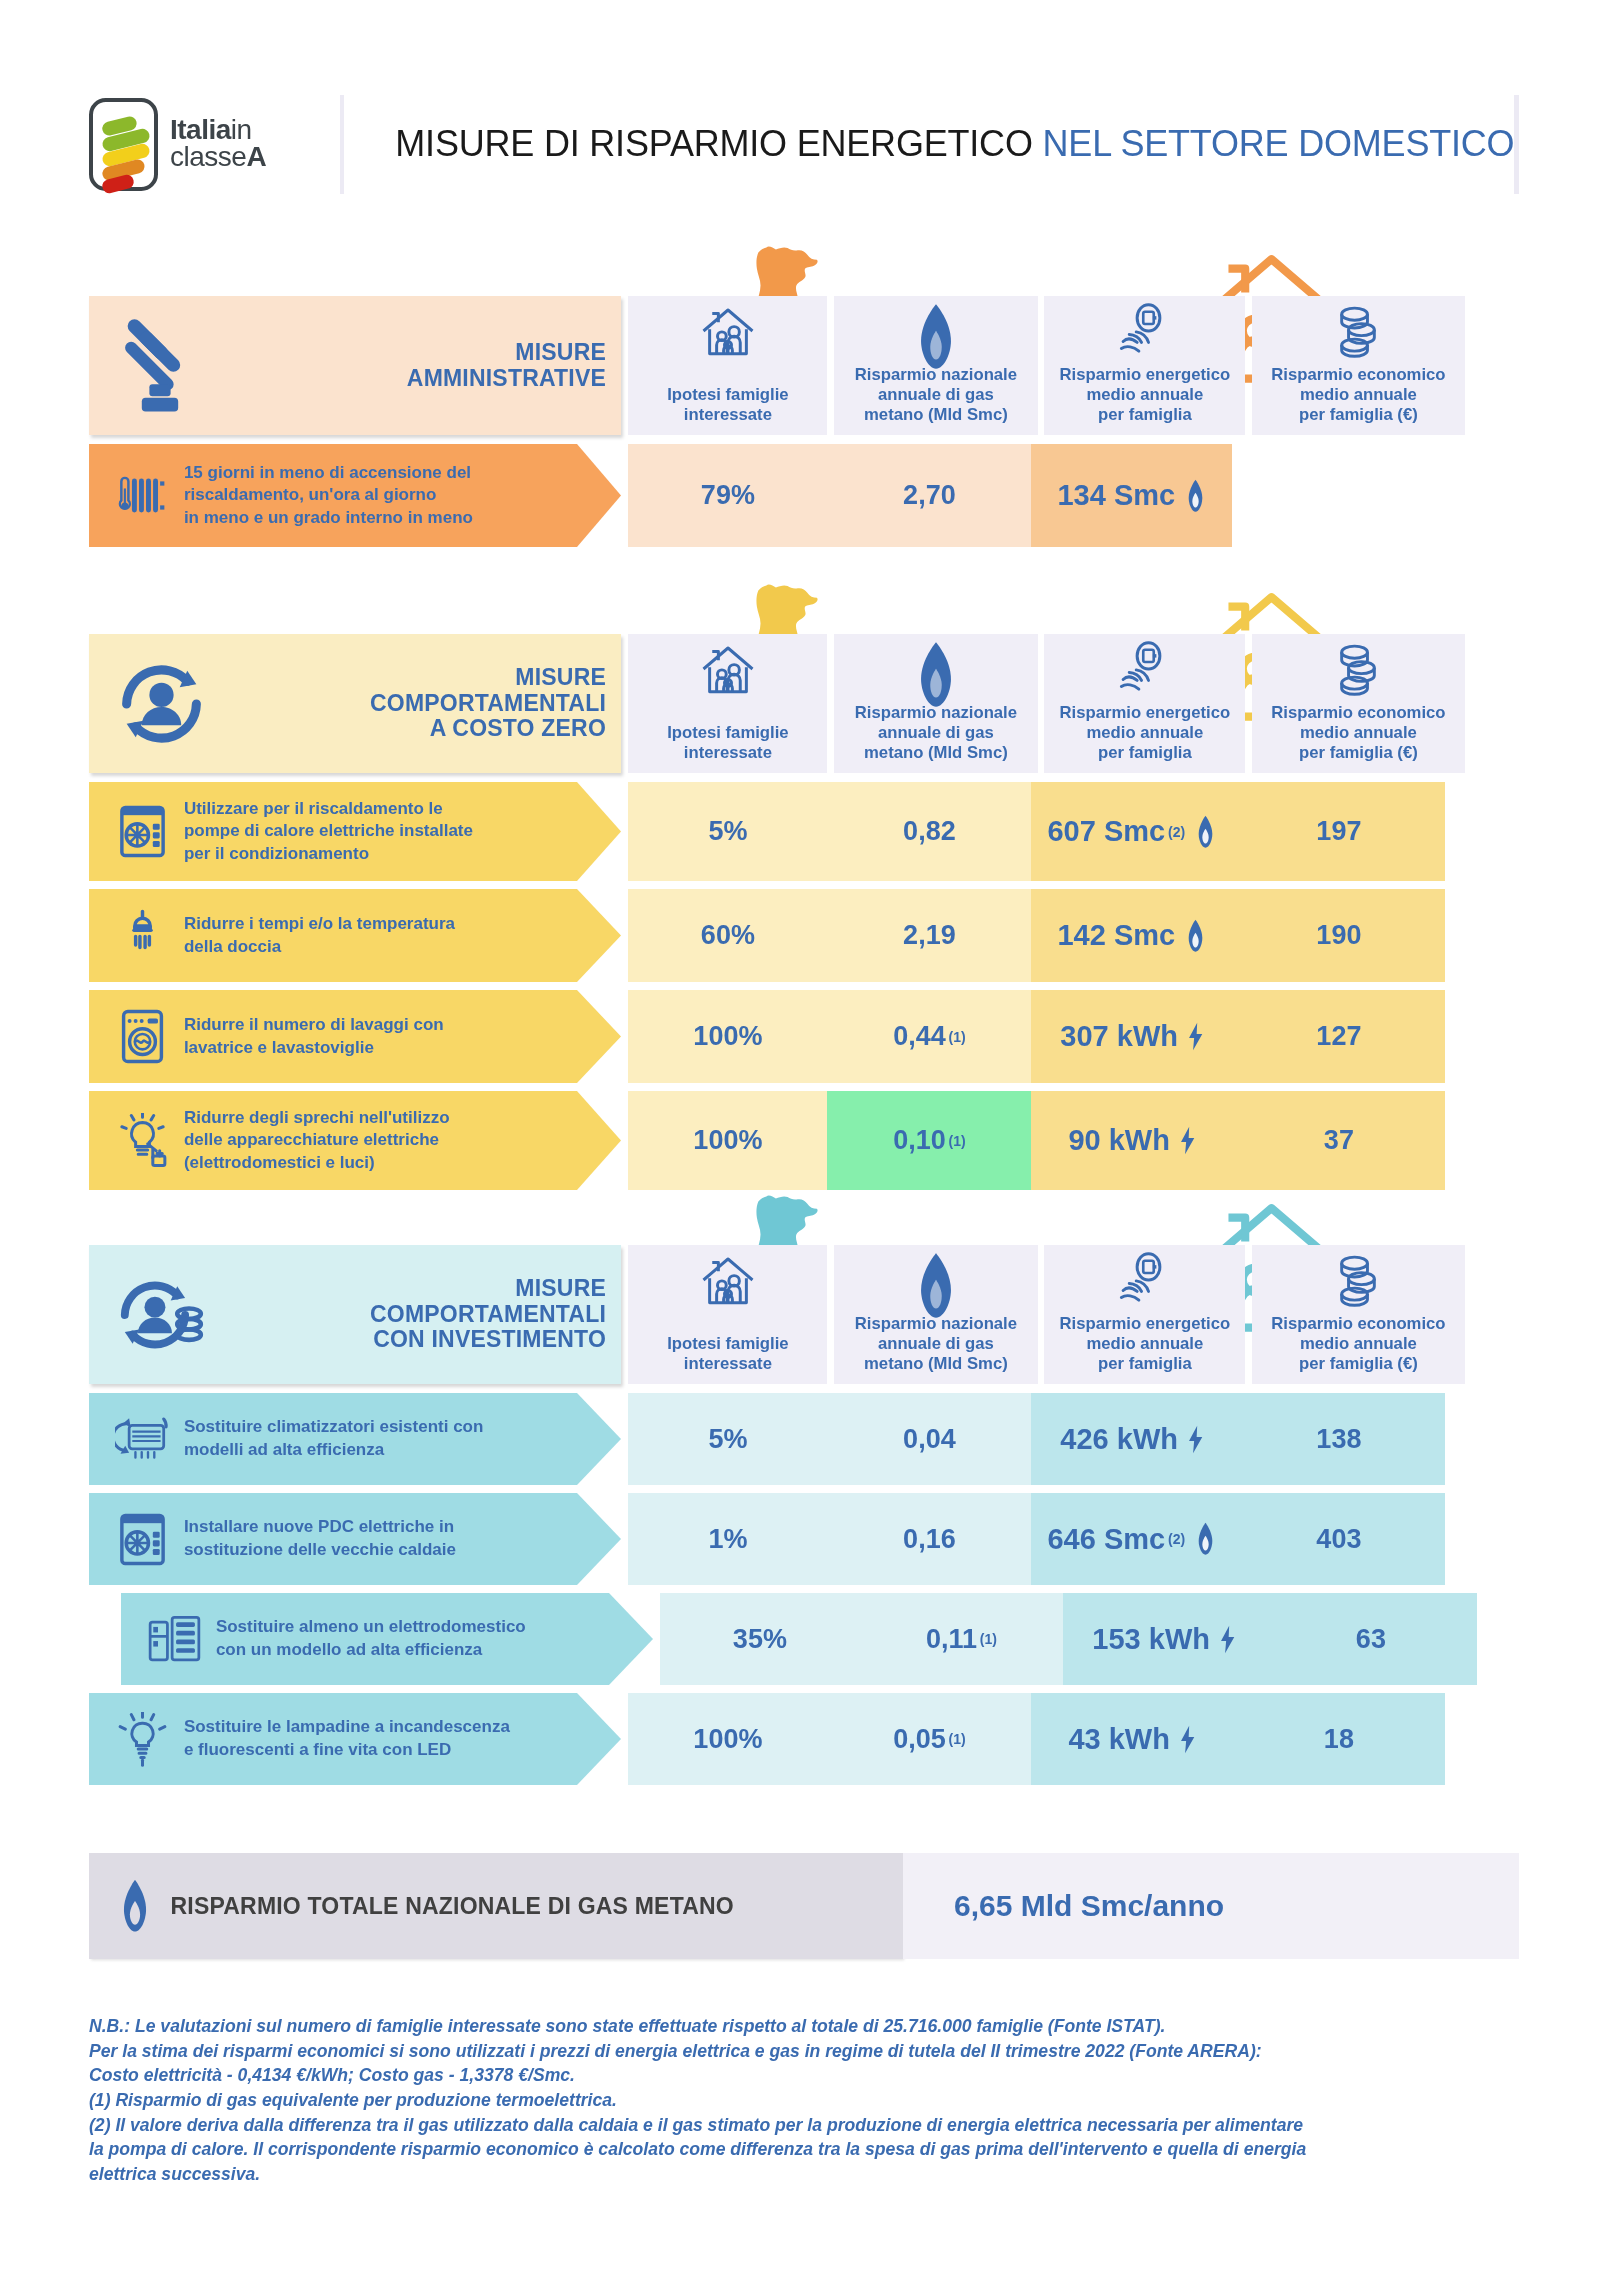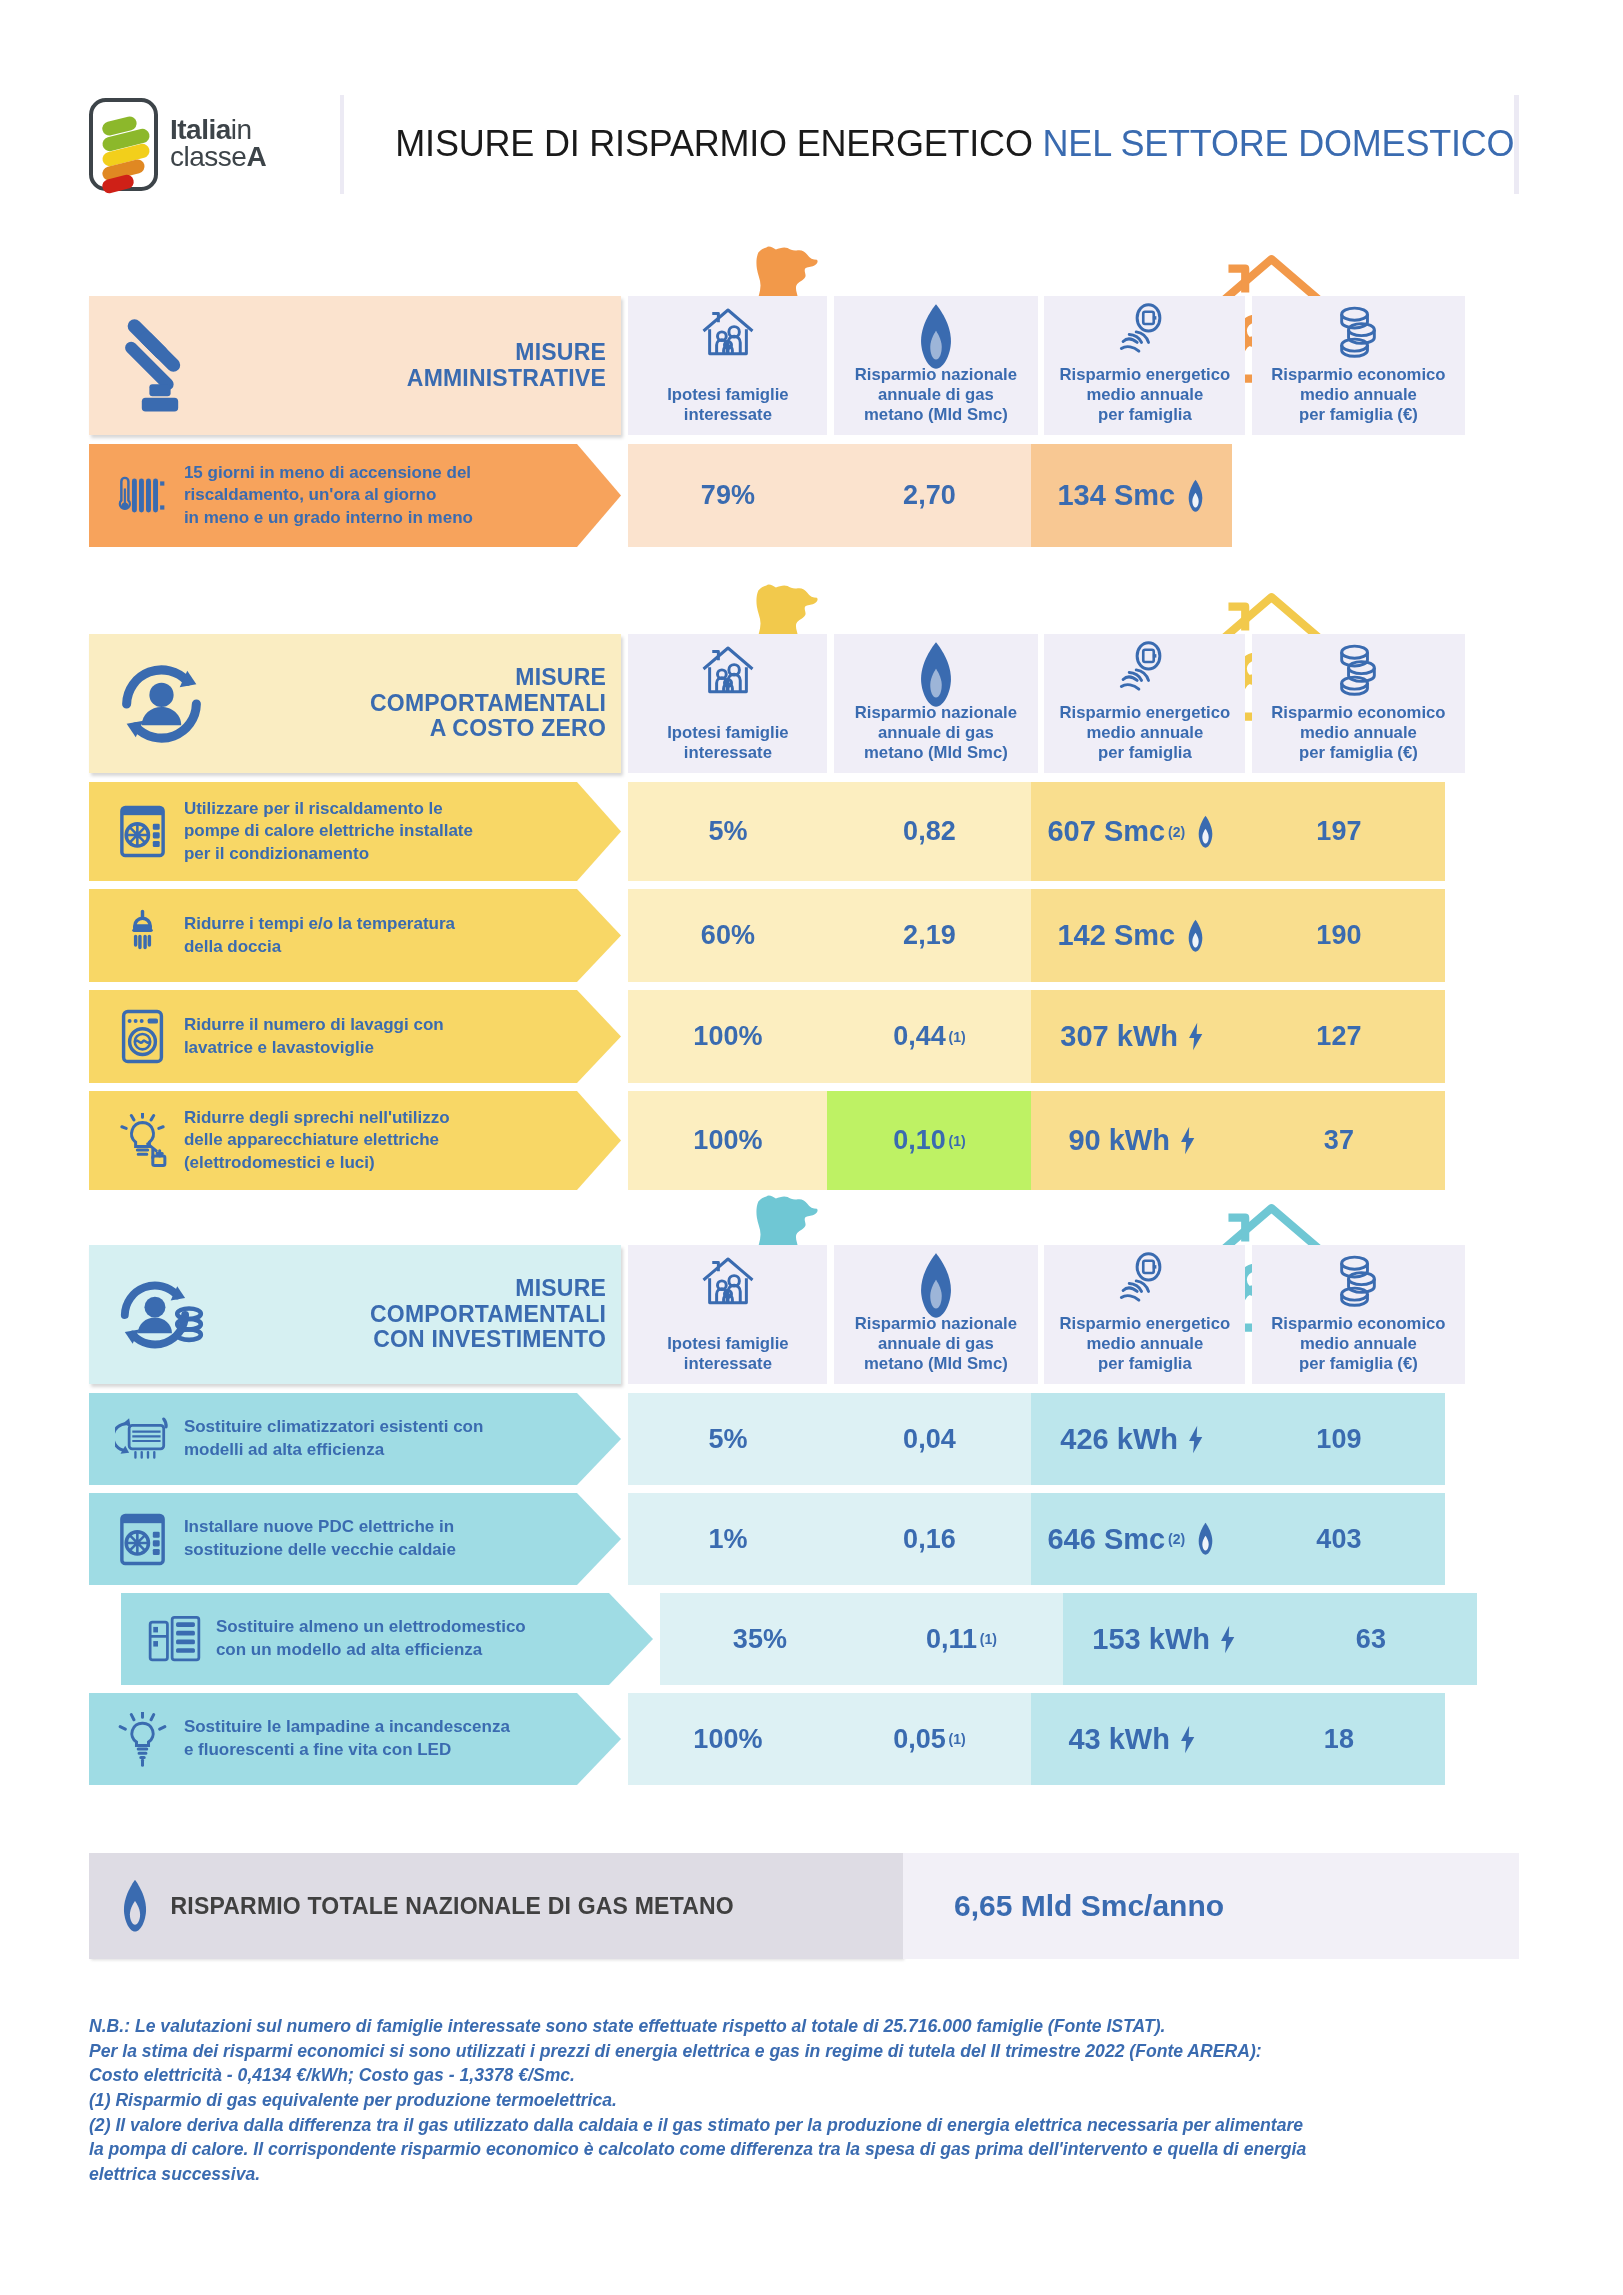--- a/index.html
+++ b/index.html
@@ -562,21 +562,21 @@
             <div class="lc-txt">
               <div>Ridurre degli sprechi nell'utilizzo</div>
               <div>delle apparecchiature elettriche</div>
               <div>(elettrodomestici e luci)</div>
             </div>
           </div>
           <div class="cells">
             <div class="cell c1" style="width: 199px; height: 99px; background: rgb(252, 238, 192);">
               <span class="v">100%</span>
             </div>
-            <div class="cell c2" style="width: 204px; height: 99px; background: #bef264;">
+            <div class="cell c2" style="width: 204px; height: 99px; background: #86efac;">
               <span class="v">0,10</span>
               <span class="sup">(1)</span>
             </div>
             <div class="cell c3" style="width: 201px; height: 99px; background: rgb(249, 222, 142);">
               <span class="vbig">90 kWh</span>
               <span class="unitico">
                 <svg width="15.3" height="29" viewBox="0 0 30 56">
                   <path d="M18 1L2 31h10L10 55 28 23H17z" fill="#3a6bb0"></path>
                 </svg>
               </span>
@@ -746,21 +746,21 @@
             </div>
             <div class="cell c3" style="width: 201px; height: 92px; background: rgb(188, 230, 236);">
               <span class="vbig">426 kWh</span>
               <span class="unitico">
                 <svg width="15.3" height="29" viewBox="0 0 30 56">
                   <path d="M18 1L2 31h10L10 55 28 23H17z" fill="#3a6bb0"></path>
                 </svg>
               </span>
             </div>
             <div class="cell c4" style="width: 213px; height: 92px; background: rgb(188, 230, 236);">
-              <span class="v">109</span>
+              <span class="v">138</span>
             </div>
           </div>
         </div>
         <div class="rowwrap" style="top: 248px; height: 92px;">
           <div class="labelcell" style="background: rgb(159, 220, 228); height: 92px;">
             <span class="lc-icon">
               <svg width="55" height="55" viewBox="0 0 64 64">
                 <rect x="8" y="4" width="48" height="56" rx="4" fill="none" stroke="#3a6bb0" stroke-width="4"></rect>
       <rect x="8" y="4" width="48" height="9" fill="#3a6bb0"></rect>
                 <circle cx="26" cy="36" r="13" fill="none" stroke="#3a6bb0" stroke-width="4"></circle>

